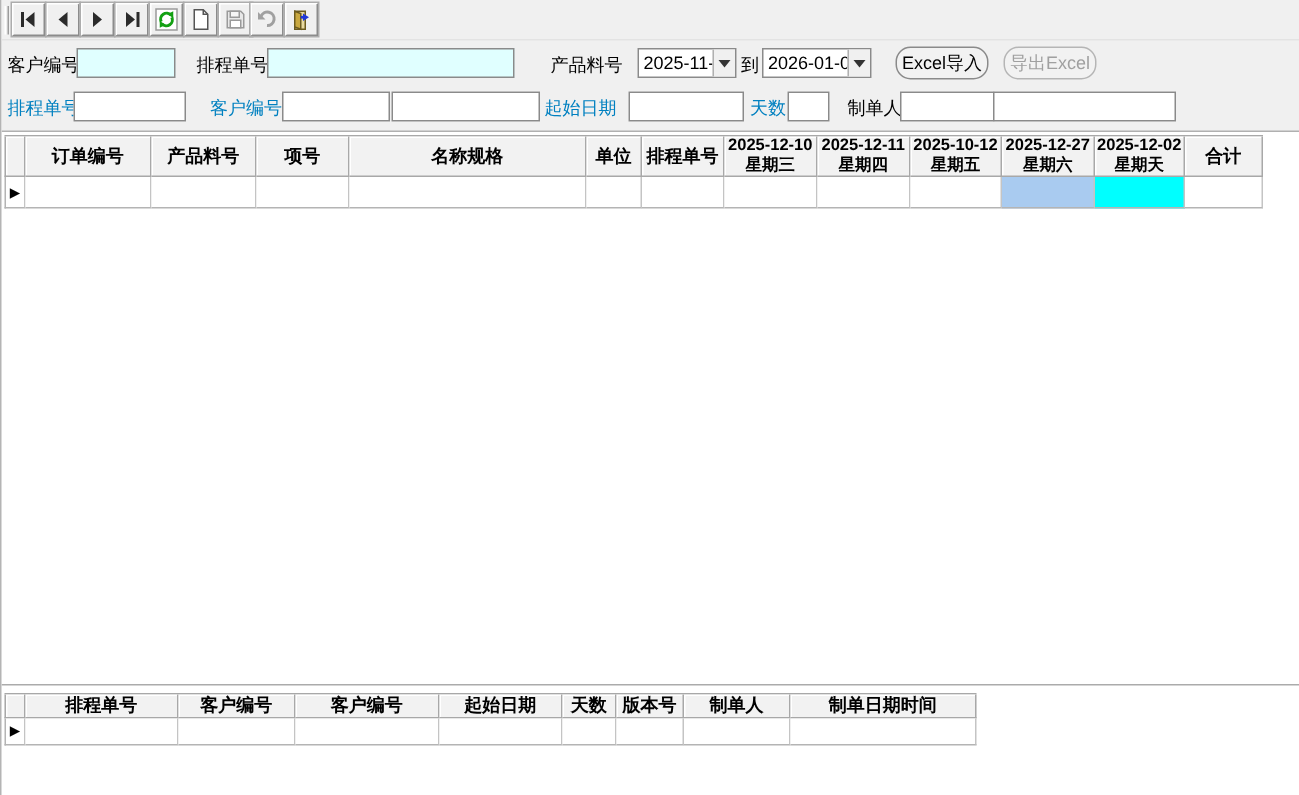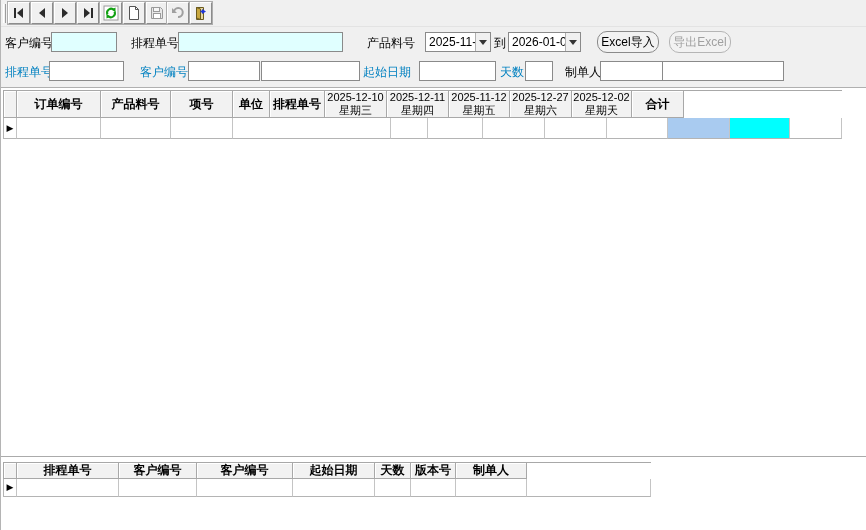--- a/index.html
+++ b/index.html
@@ -35,21 +35,21 @@
   .grid { position:absolute; background:#fff; }
   .grow { display:flex; }
   .hcell { background:#f2f2f2; border-right:1px solid #a8a8a8; border-bottom:1px solid #a8a8a8; box-shadow:inset 0 1px 0 #ffffff, inset 1px 0 0 #ffffff;
            display:flex; flex-direction:column; align-items:center; justify-content:center; font-weight:bold; text-align:center; overflow:hidden; }
   .hrow .hcell:first-child { border-left:1px solid #a8a8a8; }
   .hrow { border-top:1px solid #a8a8a8; }
   .dcell { background:#fff; border-right:1px solid #c4c4c4; border-bottom:1px solid #b4b4b4; overflow:hidden; }
   .drow .dcell:first-child { border-left:1px solid #b4b4b4; }
   .selcell { display:flex; align-items:center; justify-content:center; }
   .tri { font-size:9px; line-height:1; color:#000; }
-  .date2 { font-size:11px; line-height:13px; font-weight:normal; }
+  .date2 { font-size:11px; line-height:13px; font-weight:bold; }
   .main-grid .hcell { height:27px; font-size:12px; }
   .main-grid .dcell { height:21px; }
   .cell-sat { background:#a9cbf0; }
   .cell-sun { background:#00ffff; }
   .bottom-grid .hcell { height:16px; font-size:12px; }
   .bottom-grid .dcell { height:18px; }
   .bottom-sep { position:absolute; top:456px; left:0; width:866px; height:1px; background:#ababab; }
 </style>
 </head>
 <body>
@@ -159,32 +159,33 @@
       <input class="inp" style="left: 661px; width: 122px;">
     </div>
   </div>
 
   <div class="grid main-grid" style="top:90px;left:2px">
     <div class="grow hrow">
       <div class="hcell" style="width:14px"></div>
       <div class="hcell" style="width:84px">订单编号</div>
       <div class="hcell" style="width:70px">产品料号</div>
       <div class="hcell" style="width:62px">项号</div>
+      <div class="hcell" style="width:158px">名称规格</div>
       <div class="hcell" style="width:37px">单位</div>
       <div class="hcell" style="width:55px">排程单号</div>
       <div class="hcell" style="width:62px">
         <span class="date2">2025-12-10</span>
         <span class="date2">星期三</span>
       </div>
       <div class="hcell" style="width:62px">
         <span class="date2">2025-12-11</span>
         <span class="date2">星期四</span>
       </div>
       <div class="hcell" style="width:61px">
-        <span class="date2">2025-11-12</span>
+        <span class="date2">2025-10-12</span>
         <span class="date2">星期五</span>
       </div>
       <div class="hcell" style="width:62px">
         <span class="date2">2025-12-27</span>
         <span class="date2">星期六</span>
       </div>
       <div class="hcell" style="width:60px">
         <span class="date2">2025-12-02</span>
         <span class="date2">星期天</span>
       </div>
@@ -214,20 +215,21 @@
   <div class="grid bottom-grid" style="top:462px;left:2px">
     <div class="grow hrow">
       <div class="hcell" style="width:14px"></div>
       <div class="hcell" style="width:102px">排程单号</div>
       <div class="hcell" style="width:78px">客户编号</div>
       <div class="hcell" style="width:96px">客户编号</div>
       <div class="hcell" style="width:82px">起始日期</div>
       <div class="hcell" style="width:36px">天数</div>
       <div class="hcell" style="width:45px">版本号</div>
       <div class="hcell" style="width:71px">制单人</div>
+      <div class="hcell" style="width:124px">制单日期时间</div>
     </div>
     <div class="grow drow">
       <div class="dcell selcell" style="width:14px">
           <span class="tri">▶</span>
         </div>
       <div class="dcell" style="width:102px"></div>
       <div class="dcell" style="width:78px"></div>
       <div class="dcell" style="width:96px"></div>
       <div class="dcell" style="width:82px"></div>
       <div class="dcell" style="width:36px"></div>

